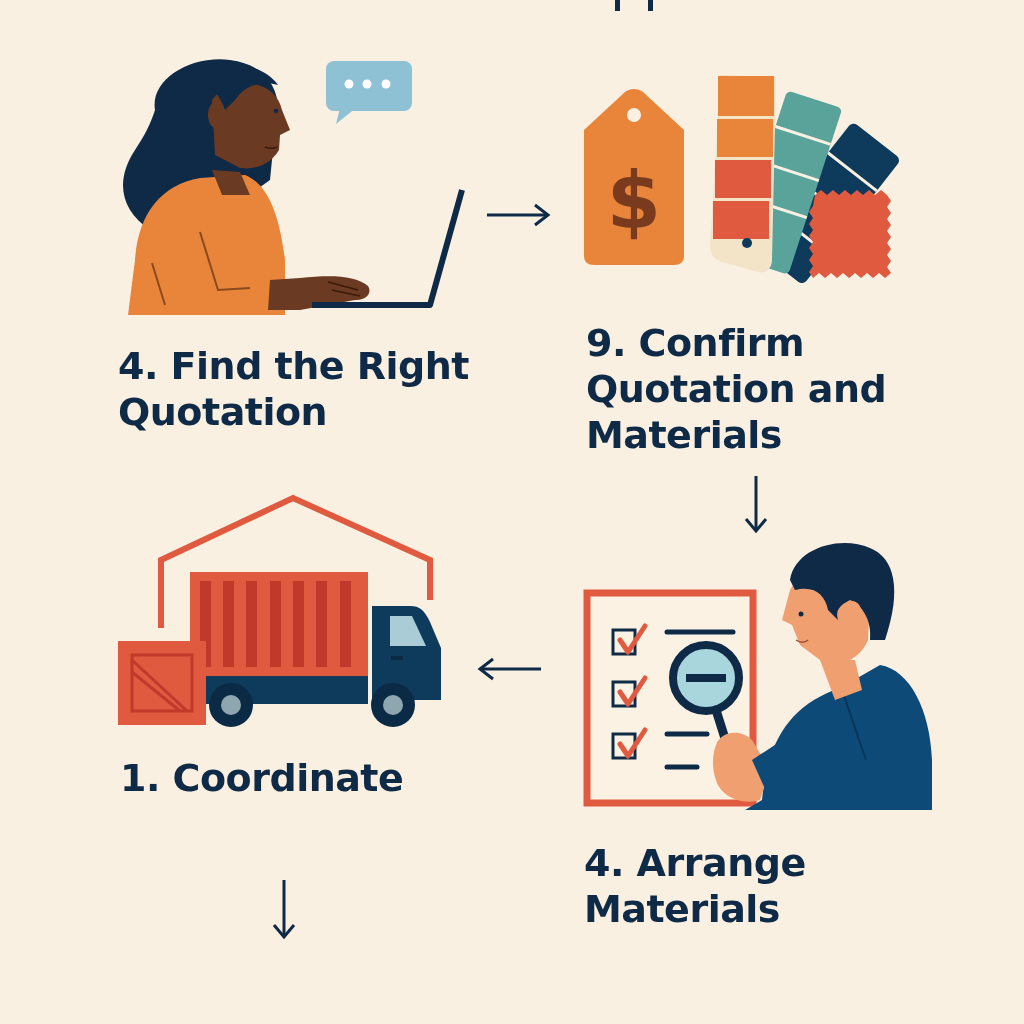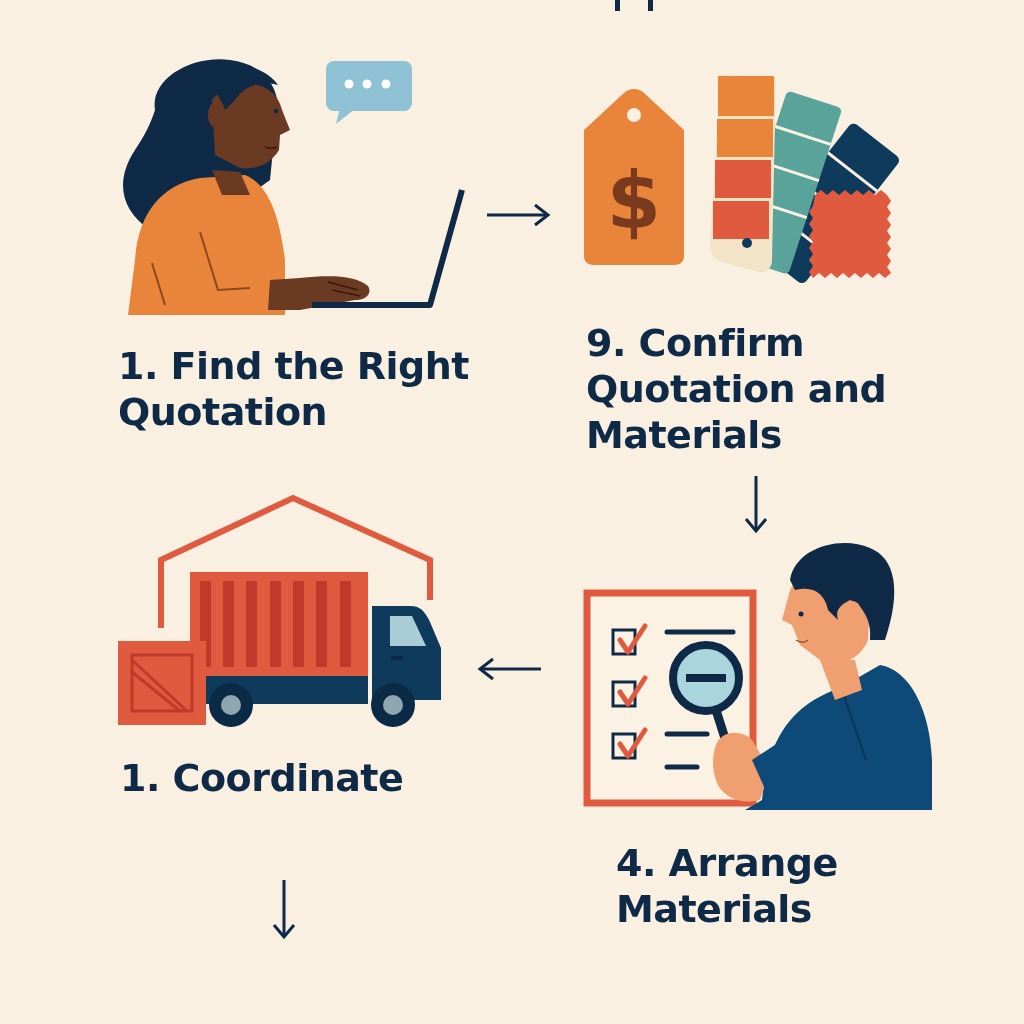--- a/index.html
+++ b/index.html
@@ -74,21 +74,21 @@
   <rect x="718" y="76" width="56" height="40" fill="#e8853a"></rect>
   <rect x="717" y="119" width="56" height="38" fill="#e8853a"></rect>
   <rect x="715" y="160" width="56" height="38" fill="#e05a40"></rect>
   <rect x="713" y="201" width="56" height="38" fill="#e05a40"></rect>
   <circle cx="747" cy="243" r="5" fill="#0e3a5c"></circle>
 
   <path d="M815 195 l6 -5 6 5 6 -5 6 5 6 -5 6 5 6 -5 6 5 6 -5 6 5 6 -5 6 5 l4 6 -4 6 4 6 -4 6 4 6 -4 6 4 6 -4 6 4 6 -4 6 4 6 -4 6 4 6 l-6 5 -6 -5 -6 5 -6 -5 -6 5 -6 -5 -6 5 -6 -5 -6 5 -6 -5 -6 5 -6 -5 -6 5 l-4 -6 4 -6 -4 -6 4 -6 -4 -6 4 -6 -4 -6 4 -6 -4 -6 4 -6 -4 -6 4 -6 Z" fill="#e05a40"></path>
 </svg>
 
 <div class="step-title" style="left:118px;top:343px;">
-  <span>1. Find the Right</span>
+  <span>4. Find the Right</span>
   <span>Quotation</span>
 </div>
 
 <div class="step-title" style="left:586px;top:320px;">
   <span>9. Confirm</span>
   <span>Quotation and</span>
   <span>Materials</span>
 </div>
 
 <svg class="arrow" style="left:742px;top:474px;" width="28" height="62" viewBox="0 0 28 62">
@@ -173,16 +173,16 @@
 
 <div class="step-title" style="left:120px;top:755px;">
   <span>1. Coordinate</span>
 </div>
 
 <svg class="arrow" style="left:270px;top:878px;" width="28" height="64" viewBox="0 0 28 64">
   <line x1="14" y1="2" x2="14" y2="58" stroke="#0e2a47" stroke-width="3"></line>
   <path d="M4 47 L14 59 L24 47" stroke="#0e2a47" stroke-width="3" fill="none"></path>
 </svg>
 
-<div class="step-title" style="left:584px;top:840px;margin-left:32px;">
+<div class="step-title" style="left:584px;top:840px;">
   <span>4. Arrange</span>
   <span>Materials</span>
 </div>
 
 </body></html>

